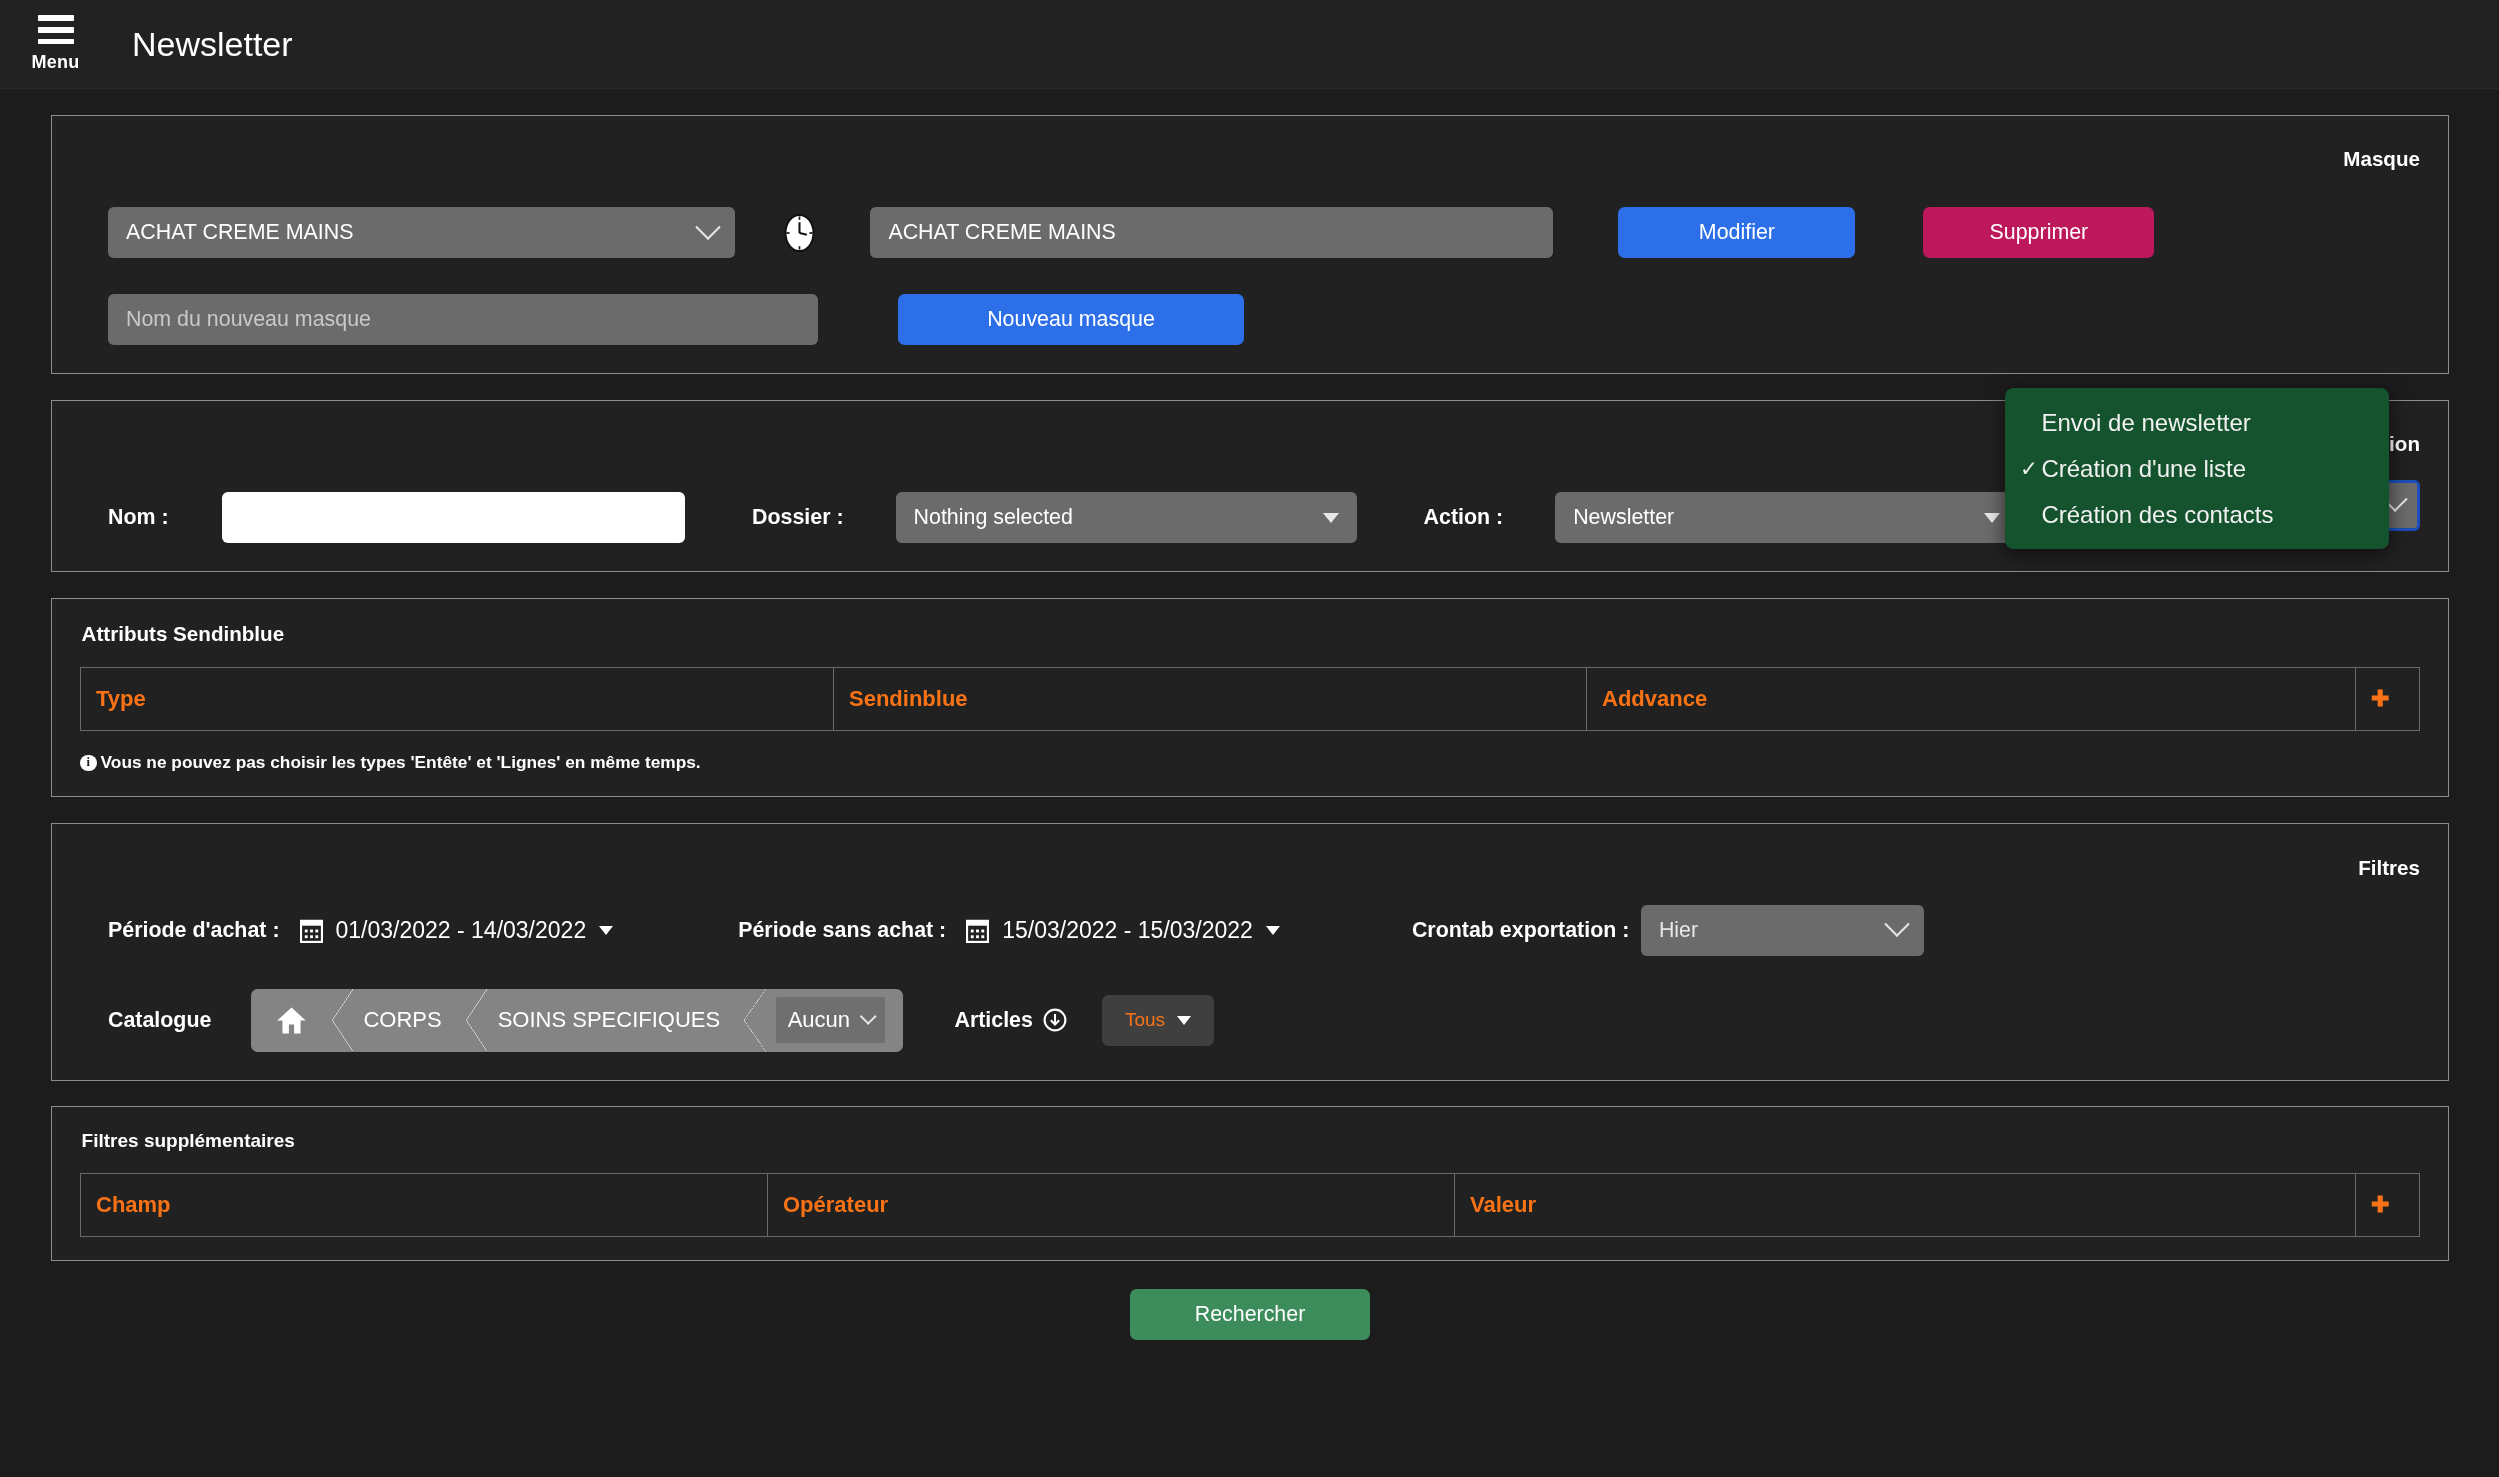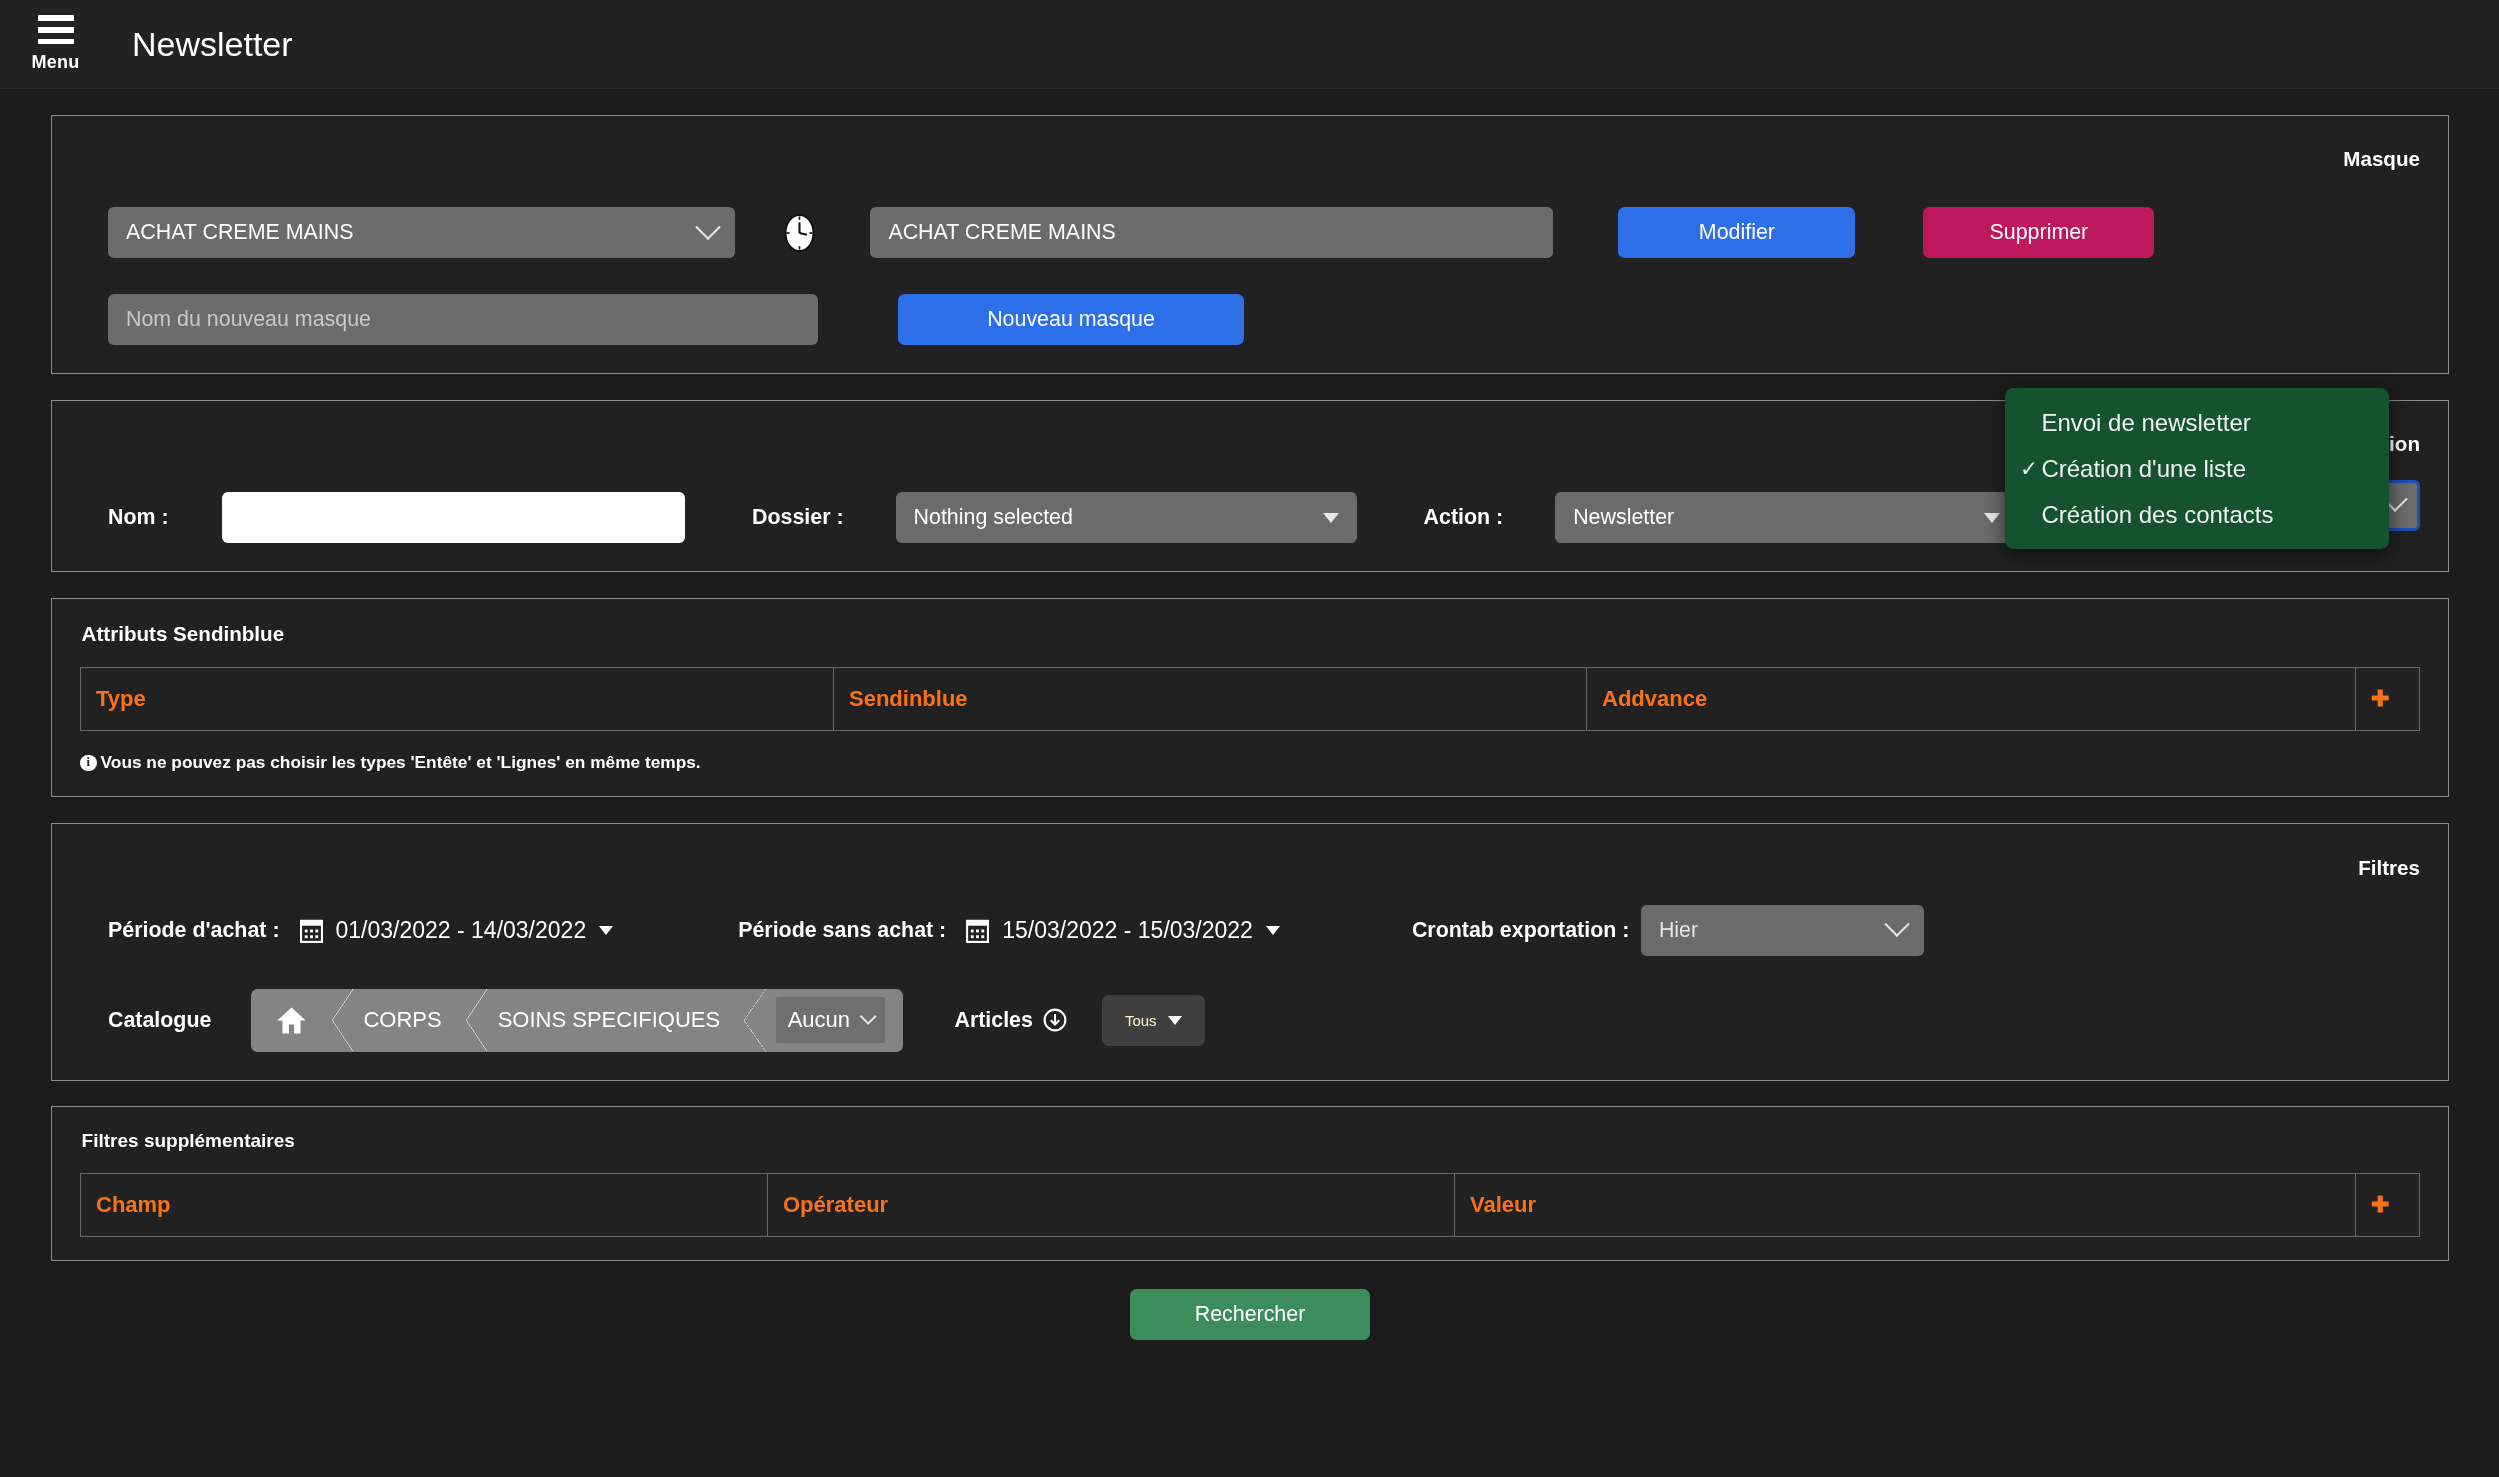--- a/index.html
+++ b/index.html
@@ -211,22 +211,22 @@
     width: 12.4px; height: 12.4px;
     border-right: 2.5px solid #e6e6e6;
     border-bottom: 2.5px solid #e6e6e6;
     transform: rotate(45deg) translate(-2.5px,-2.5px);
   }
 
   .dl-icon { width: 24px; height: 24px; margin-left: 10px; }
   .btn-dark {
     background: #3f3f3f;
     border: none; border-radius: 6.6px;
-    color: #fef9c3; font-family: "Liberation Sans", sans-serif;
-    font-size: 15px;
+    color: #f97316; font-family: "Liberation Sans", sans-serif;
+    font-size: 19px;
     height: 51px; padding: 0 23px;
     display: flex; align-items: center; gap: 11.5px;
     cursor: pointer;
     margin-left: 35px;
   }
   .caret-sm {
     width: 0; height: 0;
     border-left: 7.4px solid transparent;
     border-right: 7.4px solid transparent;
     border-top: 9px solid #ffffff;

